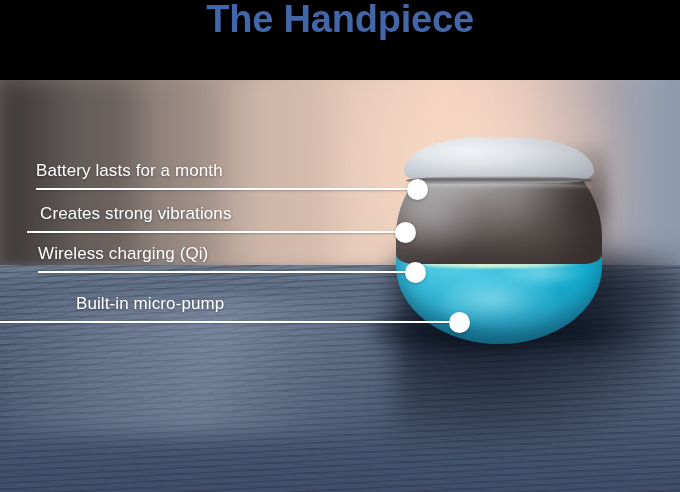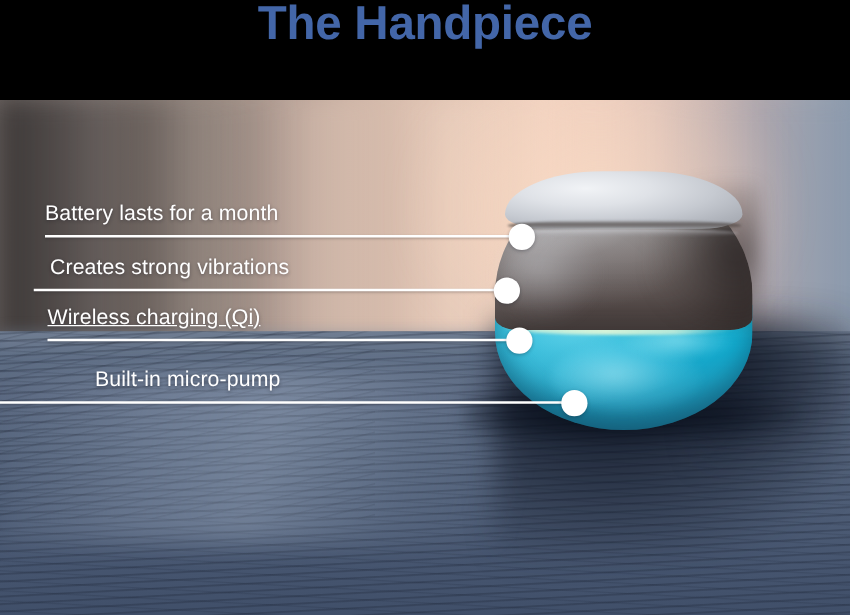--- a/index.html
+++ b/index.html
@@ -448,21 +448,21 @@
       <div class="callout-dot" style="left:407px; top:-9px;"></div>
     </div>
 
     <div class="callout" style="top:151px;">
       <div class="callout-label" style="left:27px;margin-left:13px;">Creates strong vibrations</div>
       <div class="callout-line" style="left:27px; width:378px;"></div>
       <div class="callout-dot" style="left:395px; top:-9px;"></div>
     </div>
 
     <div class="callout" style="top:191px;">
-      <div class="callout-label" style="left:38px;text-decoration:underline;">Wireless charging (Qi)</div>
+      <div class="callout-label" style="left:38px;">Wireless charging (Qi)</div>
       <div class="callout-line" style="left:38px; width:377px;"></div>
       <div class="callout-dot" style="left:405px; top:-9px;"></div>
     </div>
 
     <div class="callout" style="top:241px;">
       <div class="callout-label" style="left:76px;">Built-in micro-pump</div>
       <div class="callout-line" style="left:0px; width:459px;"></div>
       <div class="callout-dot" style="left:449px; top:-9px;"></div>
     </div>
 

